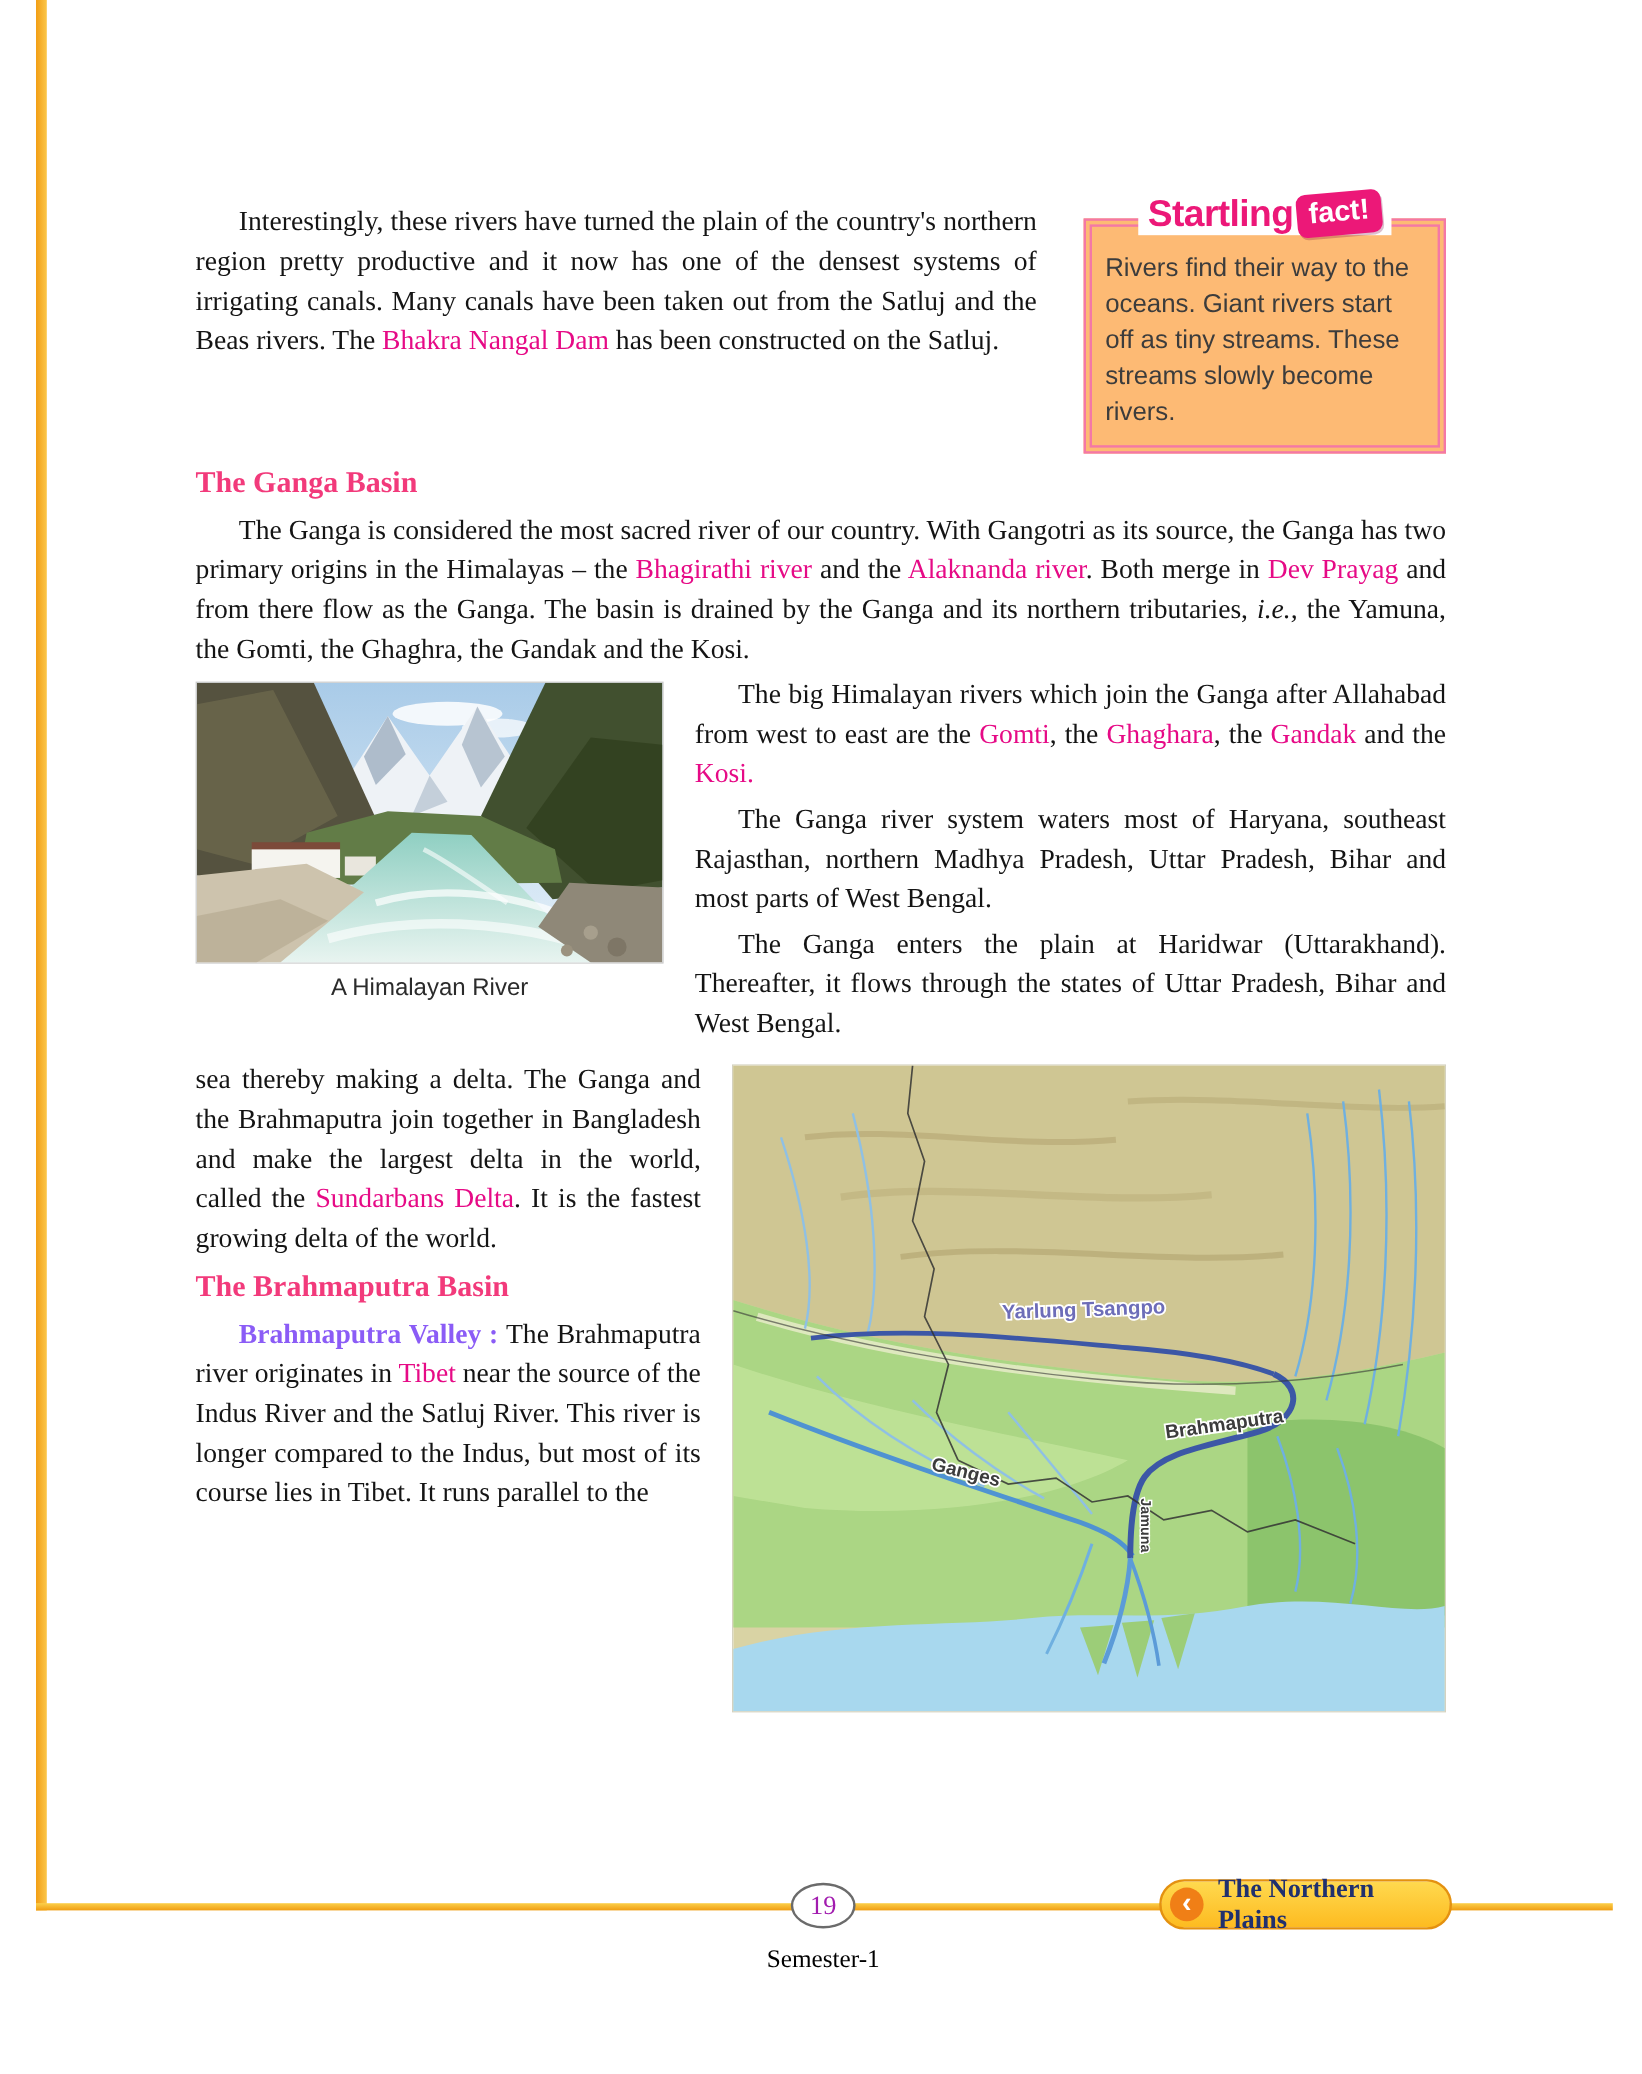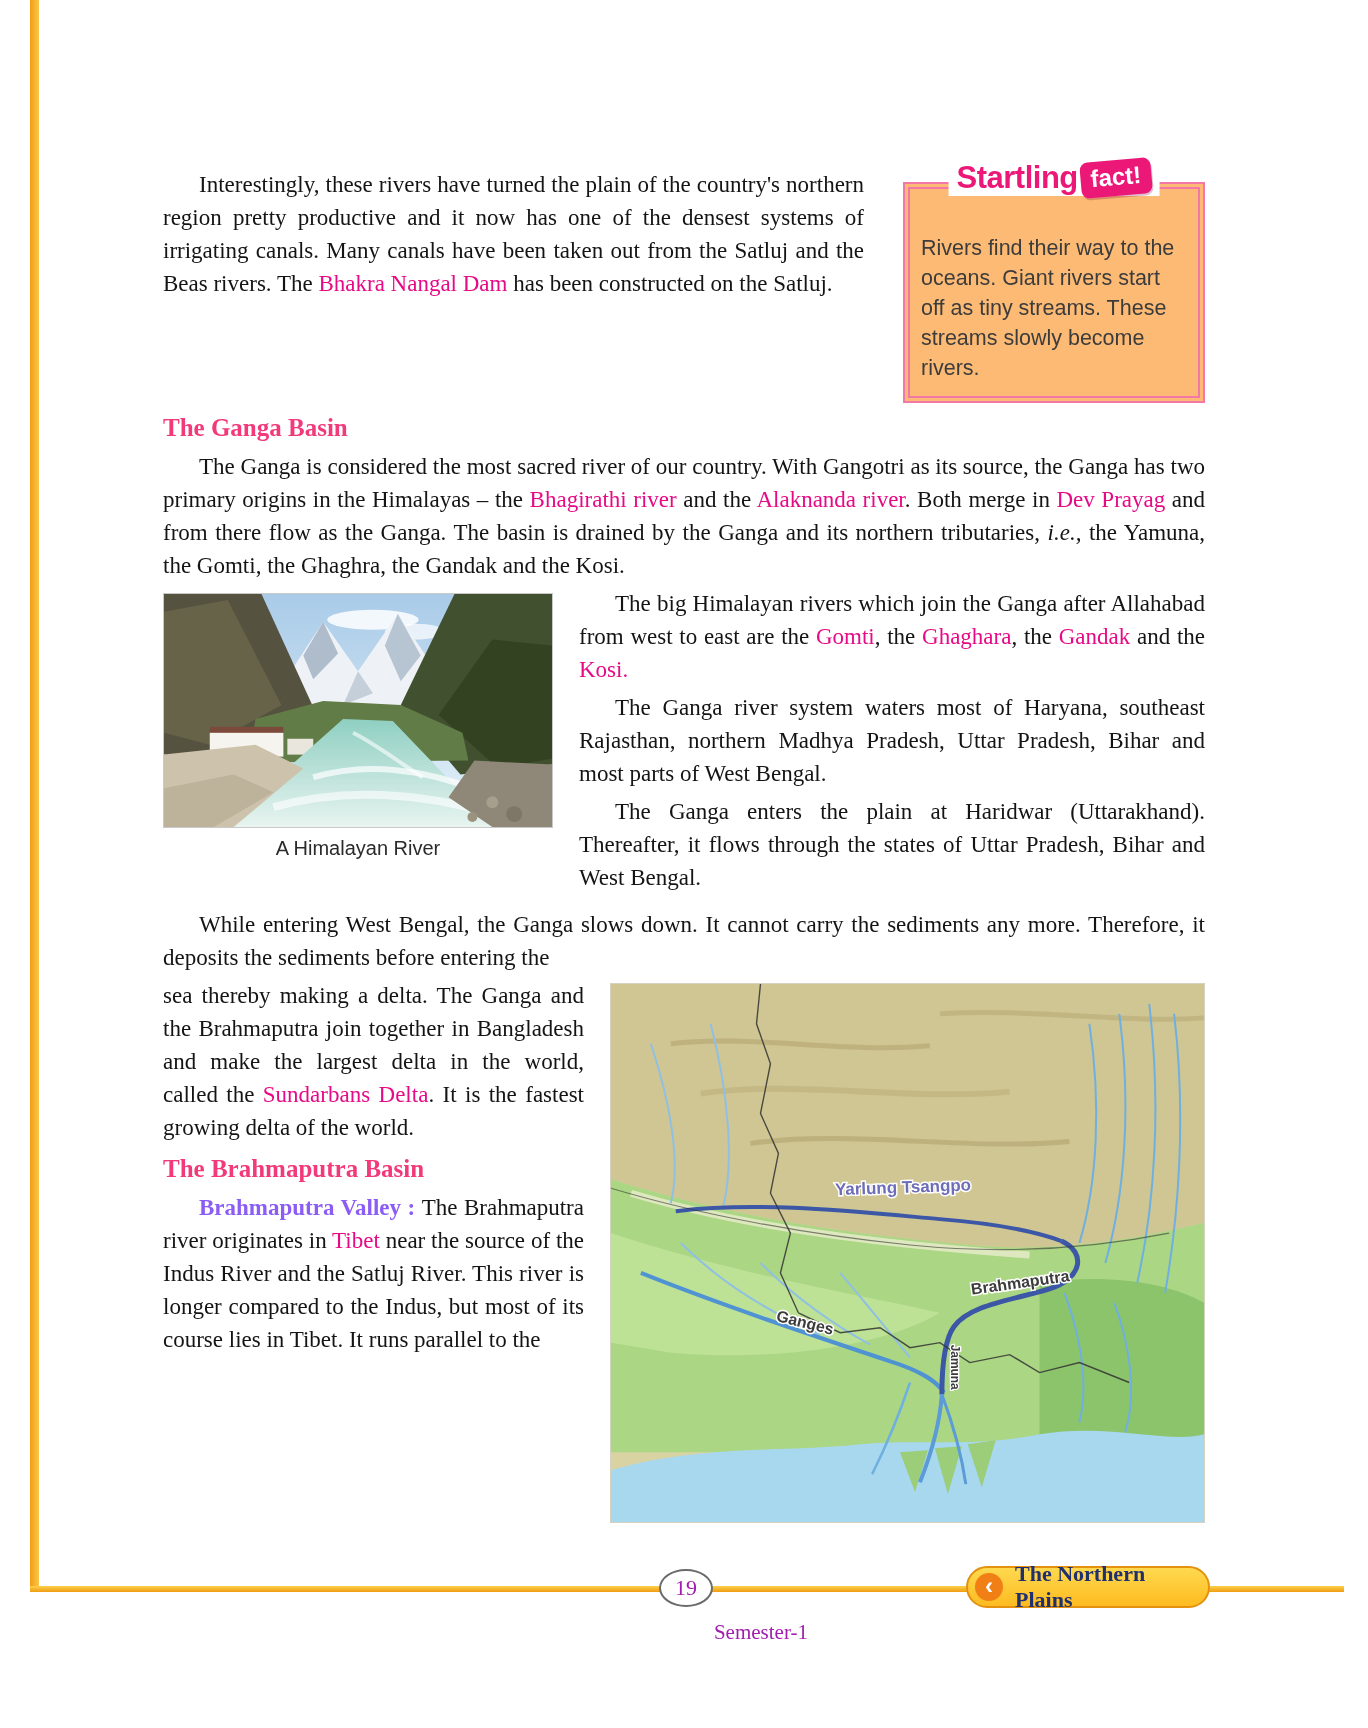--- a/index.html
+++ b/index.html
@@ -28,41 +28,41 @@
     padding:24px 16px 18px; background:#fdba74; }
   .fact-box::after { content:""; position:absolute; inset:3px; border:2px solid #f478a6; pointer-events:none; }
   .fact-title { position:absolute; top:-24px; left:50%; transform:translateX(-50%);
     background:#fff; padding:0 8px; display:flex; align-items:center; white-space:nowrap; z-index:2; }
   .fact-word { font-family:"Liberation Sans",sans-serif; font-weight:bold; font-size:31px;
     color:#ec1878; letter-spacing:-0.5px; }
   .fact-badge { display:inline-block; font-family:"Liberation Sans",sans-serif; font-weight:bold;
     font-size:24px; color:#fff; background:#ec1878; padding:3px 10px 5px; border-radius:8px;
     transform:rotate(-5deg); margin-left:3px; box-shadow:1px 2px 0 rgba(120,0,60,.25); }
   .fact-body { font-family:"Liberation Sans",sans-serif; font-size:21.5px; line-height:30px;
-    color:#3c3c3c; text-align:left;margin-top:25px; }
+    color:#3c3c3c; text-align:left; }
 
   
   .wrap-photo::after, .wrap-map::after { content:""; display:block; clear:both; }
   figure.photo { float:left; width:390px; margin:6px 26px 48px 0; }
   figure.photo svg { display:block; width:390px; height:235px; border:1px solid #c9c9c9; }
   figure.photo figcaption { font-family:"Liberation Sans",sans-serif; font-size:20px; color:#2b2b2b;
     text-align:center; margin-top:9px; }
 
   
   figure.mapfig { float:right; width:595px; margin:4px 0 30px 26px; }
   figure.mapfig svg { display:block; width:595px; height:540px; border:1px solid #d5d2c0; }
 
   
   .bottom-rule { position:absolute; left:30px; right:24px; top:1586px; height:6px;
     background:linear-gradient(180deg,#fcd04a,#f09d12); }
   .page-oval { position:absolute; left:659px; top:1569px; width:54px; height:38px; background:#fff;
     border:2px solid #6b6b6b; border-radius:50%; display:flex; align-items:center; justify-content:center;
     font-size:22px; color:#a21caf; z-index:2; }
-  .semester { position:absolute; left:608px; top:1620px; width:200px; text-align:right;
-    font-size:21px; color:#a21caf; }
+  .semester { position:absolute; left:586px; top:1620px; width:200px; text-align:center;
+    font-size:21px; color:#000000; }
   .nav-badge { position:absolute; left:966px; top:1566px; width:244px; height:42px;
     background:linear-gradient(180deg,#ffd94f,#fdbb20); border:2px solid #e49110; border-radius:21px;
     display:flex; align-items:center; padding-left:7px; gap:12px; z-index:2; cursor:pointer; }
   .chev-circle { width:28px; height:28px; border-radius:50%; background:#f07f16; display:flex;
     align-items:center; justify-content:center; color:#fff; font-size:24px; font-weight:bold;
     font-family:"Liberation Sans",sans-serif; line-height:1; padding-bottom:3px; }
   .badge-text { font-size:22px; color:#20306e; font-weight:600; }
 </style>
 </head>
 <body>
@@ -126,21 +126,20 @@
           <circle cx="352" cy="222" r="8" fill="#7e7666"></circle>
           <circle cx="310" cy="225" r="5" fill="#9b927f"></circle>
         </svg>
         <figcaption>A Himalayan River</figcaption>
       </figure>
       <p class="body ind"><span>The big Himalayan rivers which join the Ganga after Allahabad from west to east are the </span><span class="seg-pink">Gomti</span><span>, the </span><span class="seg-pink">Ghaghara</span><span>, the </span><span class="seg-pink">Gandak</span><span> and the </span><span class="seg-pink">Kosi.</span></p>
       <p class="body ind">The Ganga river system waters most of Haryana, southeast Rajasthan, northern Madhya Pradesh, Uttar Pradesh, Bihar and most parts of West Bengal.</p>
       <p class="body ind">The Ganga enters the plain at Haridwar (Uttarakhand). Thereafter, it flows through the states of Uttar Pradesh, Bihar and West Bengal.</p>
     </div>
 
-    <p class="body ind">While entering West Bengal, the Ganga slows down. It cannot carry the sediments any more. Therefore, it deposits the sediments before entering the</p>
 
     <div class="wrap-map">
       <figure class="mapfig">
         <svg viewBox="0 0 595 540" preserveAspectRatio="none" xmlns="http://www.w3.org/2000/svg">
           <rect width="595" height="540" fill="#d9d3a4"></rect>
           <path d="M0,0 H595 V240 C520,258 440,270 360,262 C260,252 140,240 0,196 Z" fill="#cfc693"></path>
           <path d="M60,60 C140,50 230,70 320,62" stroke="#b4a571" stroke-width="5" fill="none" opacity="0.6"></path>
           <path d="M90,110 C180,96 300,118 400,108" stroke="#b9ab77" stroke-width="6" fill="none" opacity="0.5"></path>
           <path d="M140,160 C240,146 360,168 460,158" stroke="#ab9c67" stroke-width="5" fill="none" opacity="0.5"></path>
           <path d="M330,30 C420,24 520,40 595,34" stroke="#b4a571" stroke-width="5" fill="none" opacity="0.5"></path>

